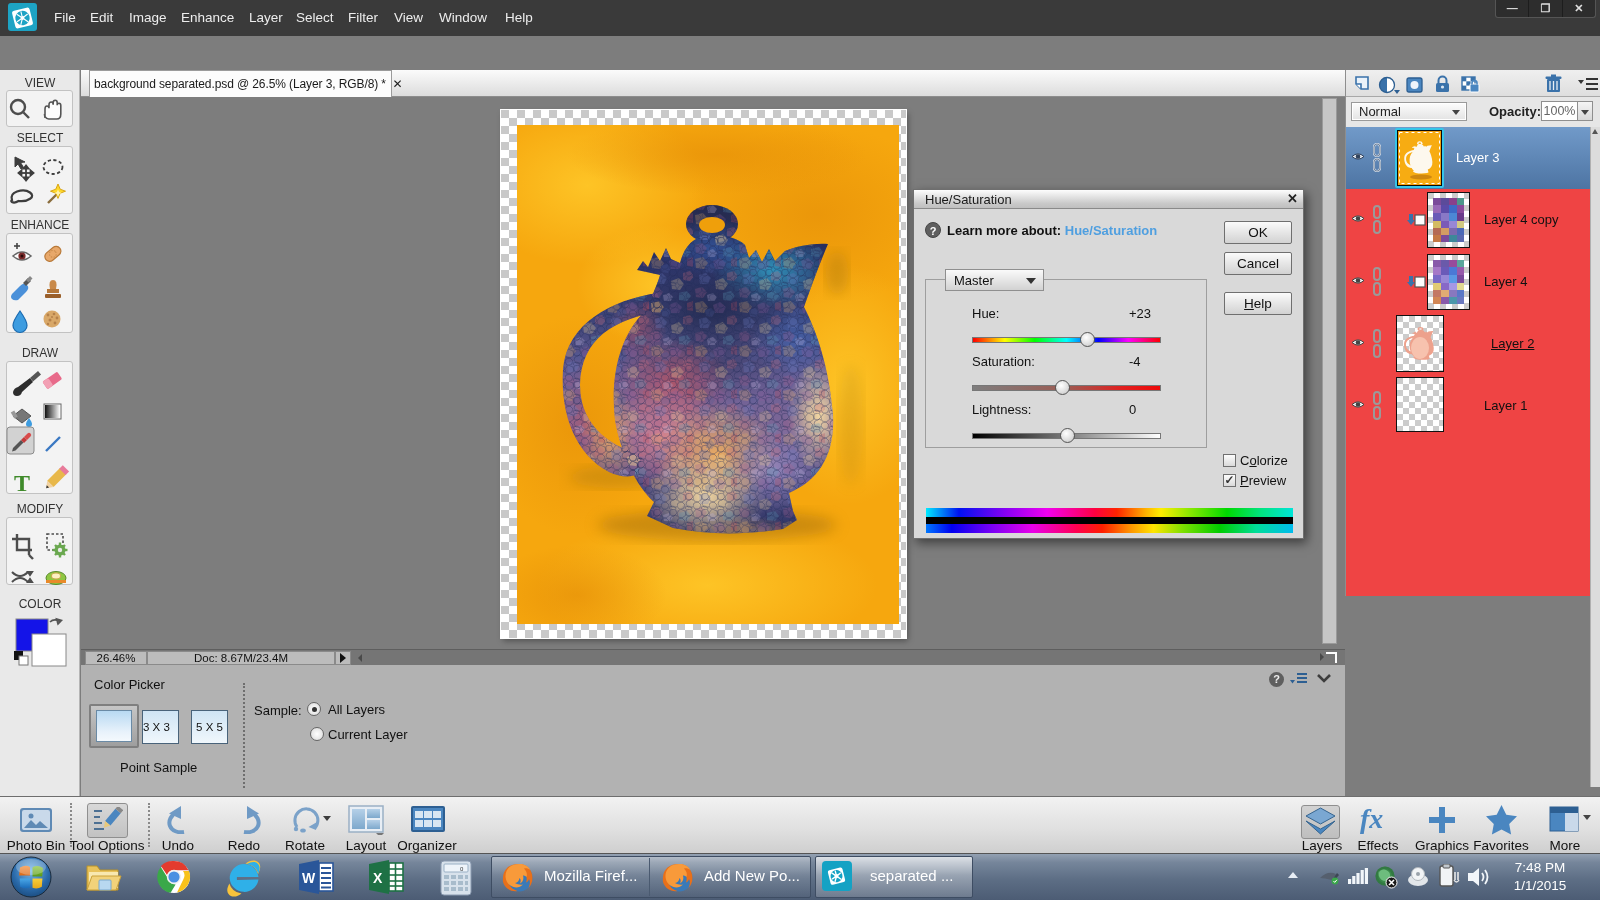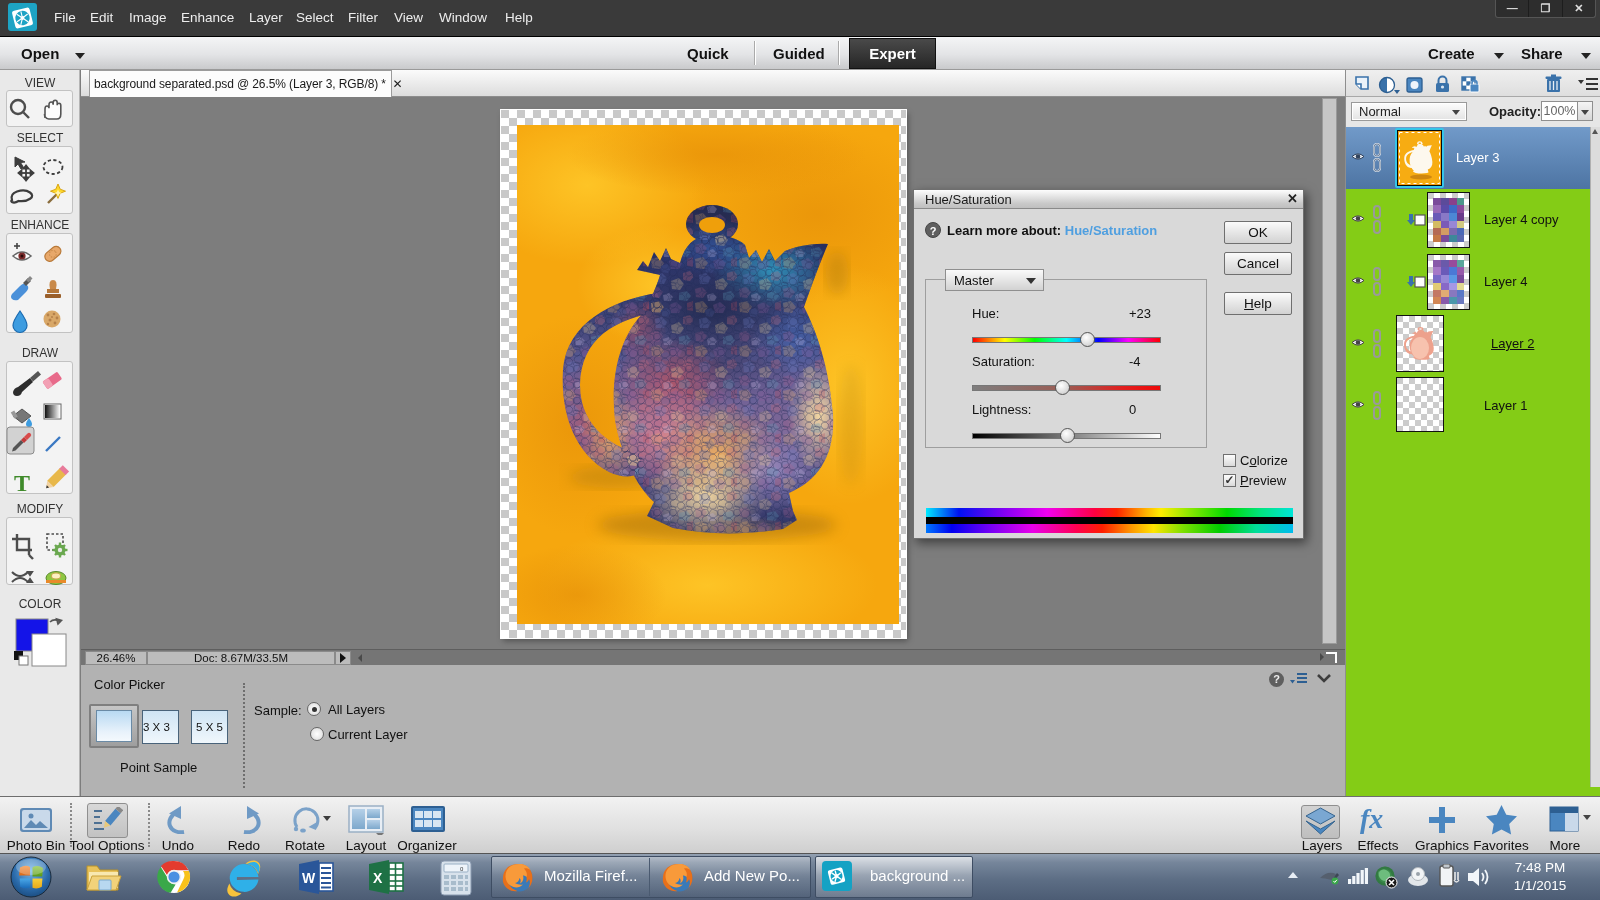--- a/index.html
+++ b/index.html
@@ -38,21 +38,21 @@
 #artwork { position:absolute; left:16px; top:15px; width:382px; height:499px; }
 
 
 #statusstrip { left:81px; top:649px; width:1264px; height:16px; background:#757575; border-top:1px solid #5e5e5e; }
 .statbox { position:absolute; top:1px; height:14px; background:#bcbcbc; border:1px solid #8a8a8a; font-size:11.5px; color:#111; line-height:13px; }
 
 
 #toolopts { left:81px; top:665px; width:1264px; height:131px; background:#b2b2b2; font-size:13px; color:#111; }
 
 
-#rightpanel { left:1345px; top:70px; width:255px; height:726px; background:#84cc16; border-left:1px solid #8e8e8e; }
+#rightpanel { left:1345px; top:70px; width:255px; height:526px; background:#ef4444; border-left:1px solid #8e8e8e; }
 #rp-icons { position:absolute; left:0; top:0; width:255px; height:27px; background:linear-gradient(#efefef,#dedede); border-bottom:1px solid #a8a8a8; }
 #rp-blend { position:absolute; left:0; top:27px; width:255px; height:30px; background:#e6e6e6; }
 .layerrow { position:absolute; left:0; width:245px; height:62px;padding-left:41px; }
 .eyeicon,.chainicon { position:absolute; }
 .thumbbox { position:absolute; background:repeating-conic-gradient(#ffffff 0 25%, #cccccc 0 50%); background-size:12px 12px; border:1px solid #111; }
 #rp-scroll { position:absolute; right:0; top:57px; width:10px; height:660px; background:#dcdcdc; border-left:1px solid #b0b0b0; }
 
 
 #actionbar { left:0; top:796px; width:1600px; height:58px; background:linear-gradient(#f2f2f2,#dfdfdf 60%,#cfcfcf); border-top:1px solid #6e6e6e; border-bottom:1px solid #555; font-size:13.5px; color:#111; }
 .ab-item { position:absolute; text-align:center; }
@@ -95,39 +95,20 @@
     <div class="mi" style="left:394px">View</div>
     <div class="mi" style="left:439px">Window</div>
     <div class="mi" style="left:505px">Help</div>
     <div id="winbtns">
         <div>—</div>
         <div>❐</div>
         <div>✕</div>
       </div>
   </div>
 
-  <div id="row2" class="abs">
-    <div class="lbl" style="left:21px">Open</div>
-    <div class="abs" style="left:75px;top:16px">
-        <span class="caret"></span>
-      </div>
-    <div class="lbl" style="left:687px">Quick</div>
-    <div class="tabsep" style="left:754px"></div>
-    <div class="lbl" style="left:773px">Guided</div>
-    <div class="tabsep" style="left:838px"></div>
-    <div id="expertbox">Expert</div>
-    <div class="lbl" style="left:1428px">Create</div>
-    <div class="abs" style="left:1494px;top:16px">
-        <span class="caret"></span>
-      </div>
-    <div class="lbl" style="left:1521px">Share</div>
-    <div class="abs" style="left:1581px;top:16px">
-        <span class="caret"></span>
-      </div>
-  </div>
 
   <div id="leftbar" class="abs">
     <div class="sectlbl" style="top:6px">VIEW</div>
     <div class="toolbox" style="top:20px;height:37px"></div>
     <div class="sectlbl" style="top:61px">SELECT</div>
     <div class="toolbox" style="top:76px;height:68px"></div>
     <div class="sectlbl" style="top:148px">ENHANCE</div>
     <div class="toolbox" style="top:163px;height:100px"></div>
     <div class="sectlbl" style="top:276px">DRAW</div>
     <div class="toolbox" style="top:291px;height:133px"></div>
@@ -416,21 +397,21 @@
             <ellipse cx="195" cy="100" rx="13" ry="8" fill="#ef9f0b"></ellipse>
           </g>
         </svg>
       </div>
     </div>
     <div id="vscroll"></div>
   </div>
 
   <div id="statusstrip" class="abs">
     <div class="statbox" style="left:4px;width:62px;text-align:center">26.46%</div>
-    <div class="statbox" style="left:66px;width:188px;text-align:center">Doc: 8.67M/33.5M</div>
+    <div class="statbox" style="left:66px;width:188px;text-align:center">Doc: 8.67M/23.4M</div>
     <div class="statbox" style="left:254px;width:16px;"></div>
     <svg class="abs" style="left:258px;top:3px" width="8" height="10" viewBox="0 0 8 10">
         <path d="M1 0 l6 5 -6 5 z" fill="#111"></path>
       </svg>
     <svg class="abs" style="left:276px;top:4px" width="6" height="8" viewBox="0 0 6 8">
         <path d="M5 0 l-4 4 4 4 z" fill="#4a4a4a"></path>
       </svg>
     <svg class="abs" style="left:1238px;top:3px" width="6" height="8" viewBox="0 0 6 8">
         <path d="M1 0 l4 4 -4 4 z" fill="#4a4a4a"></path>
       </svg>
@@ -994,21 +975,21 @@
             <line x1="14.5" y1="15" x2="14.5" y2="9.4"></line>
             <line x1="14.5" y1="15" x2="19.5" y2="12.8"></line>
             <line x1="14.5" y1="15" x2="18.5" y2="19.5"></line>
             <line x1="14.5" y1="15" x2="11.6" y2="20.2"></line>
             <line x1="14.5" y1="15" x2="9.4" y2="16.9"></line>
             <line x1="14.5" y1="15" x2="10.5" y2="10.7"></line>
           </g>
       <circle cx="14.5" cy="15" r="2" fill="#fff"></circle>
         </g>
     </svg>
-    <div class="abs" style="left:870px;top:13px;color:#fff;font-size:15px;">background ...</div>
+    <div class="abs" style="left:870px;top:13px;color:#fff;font-size:15px;">separated ...</div>
 
     <div class="abs" style="left:1288px;top:18px;">
         <span class="caret" style="border-top:none;border-bottom:6px solid #e8eef5;border-left-width:5px;border-right-width:5px;"></span>
       </div>
     <svg class="abs" style="left:1318px;top:12px" width="22" height="20" viewBox="0 0 22 20">
       <path d="M2 12 q8 -8 16 -4 l-4 6 q-8 -2 -12 -2 z" fill="#555f6e"></path>
         <path d="M14 14 l5 -7 2 2 -5 6 z" fill="#3d4754"></path>
         <circle cx="17" cy="15" r="3.4" fill="#3aa84a"></circle>
         <path d="M15.5 15 l1.2 1.4 2.2 -2.6" stroke="#fff" stroke-width="1" fill="none"></path>
     </svg>

